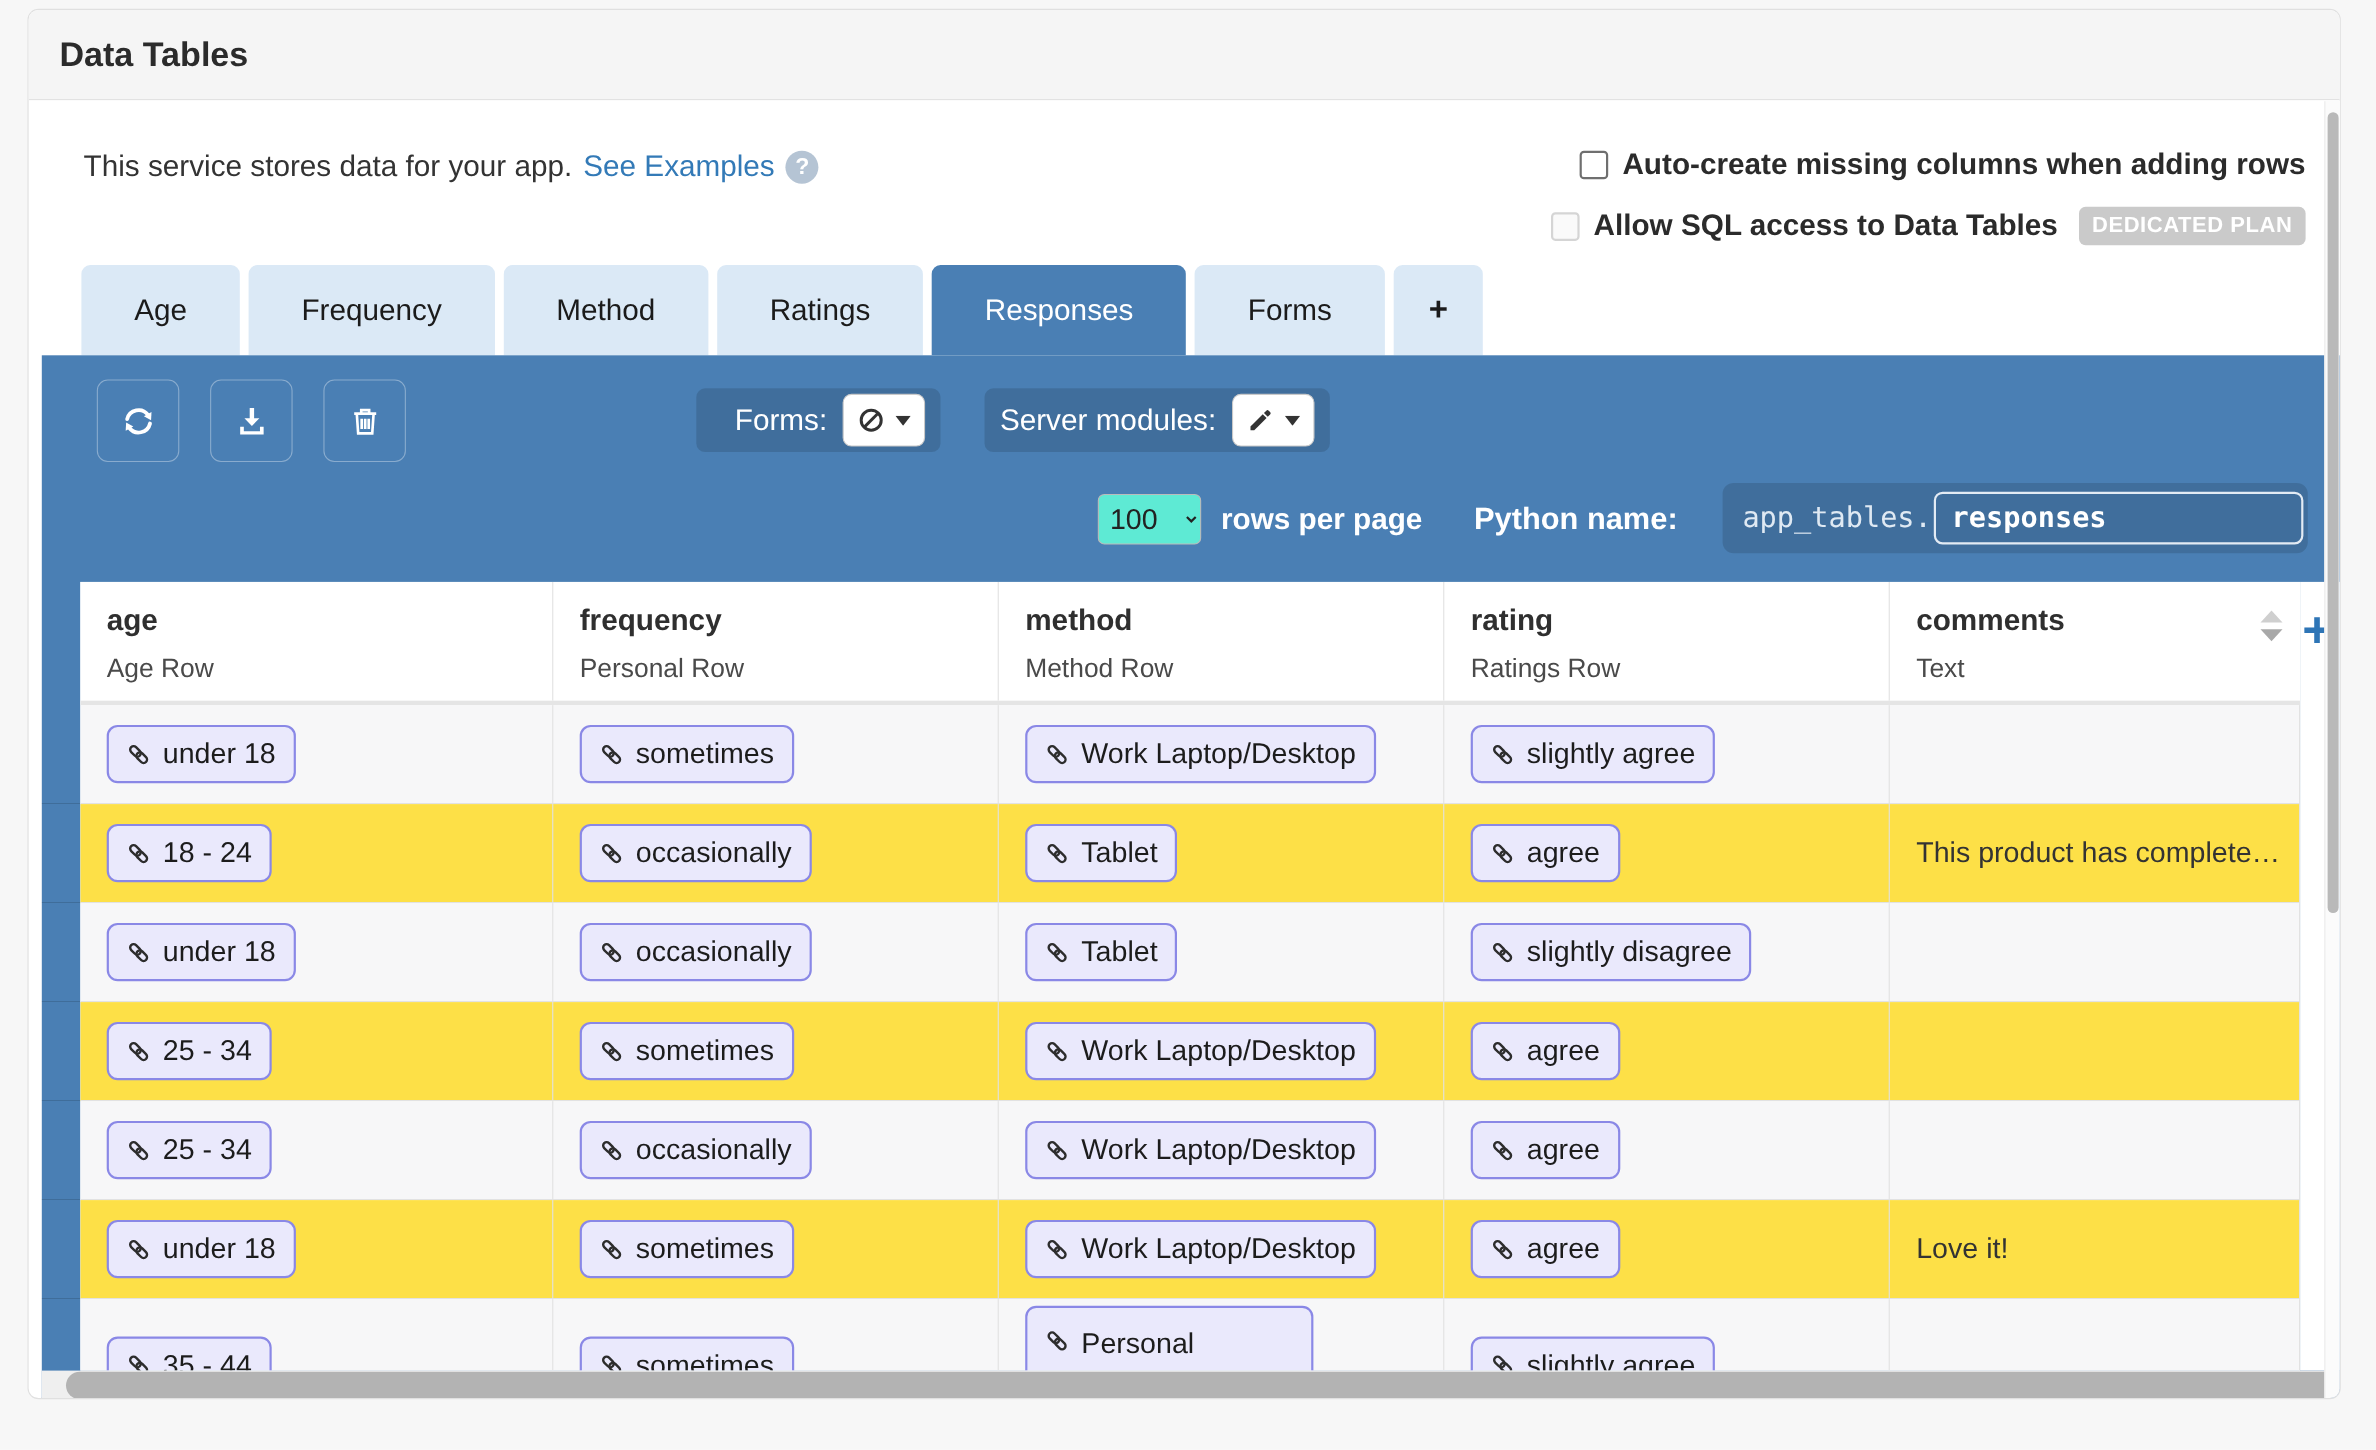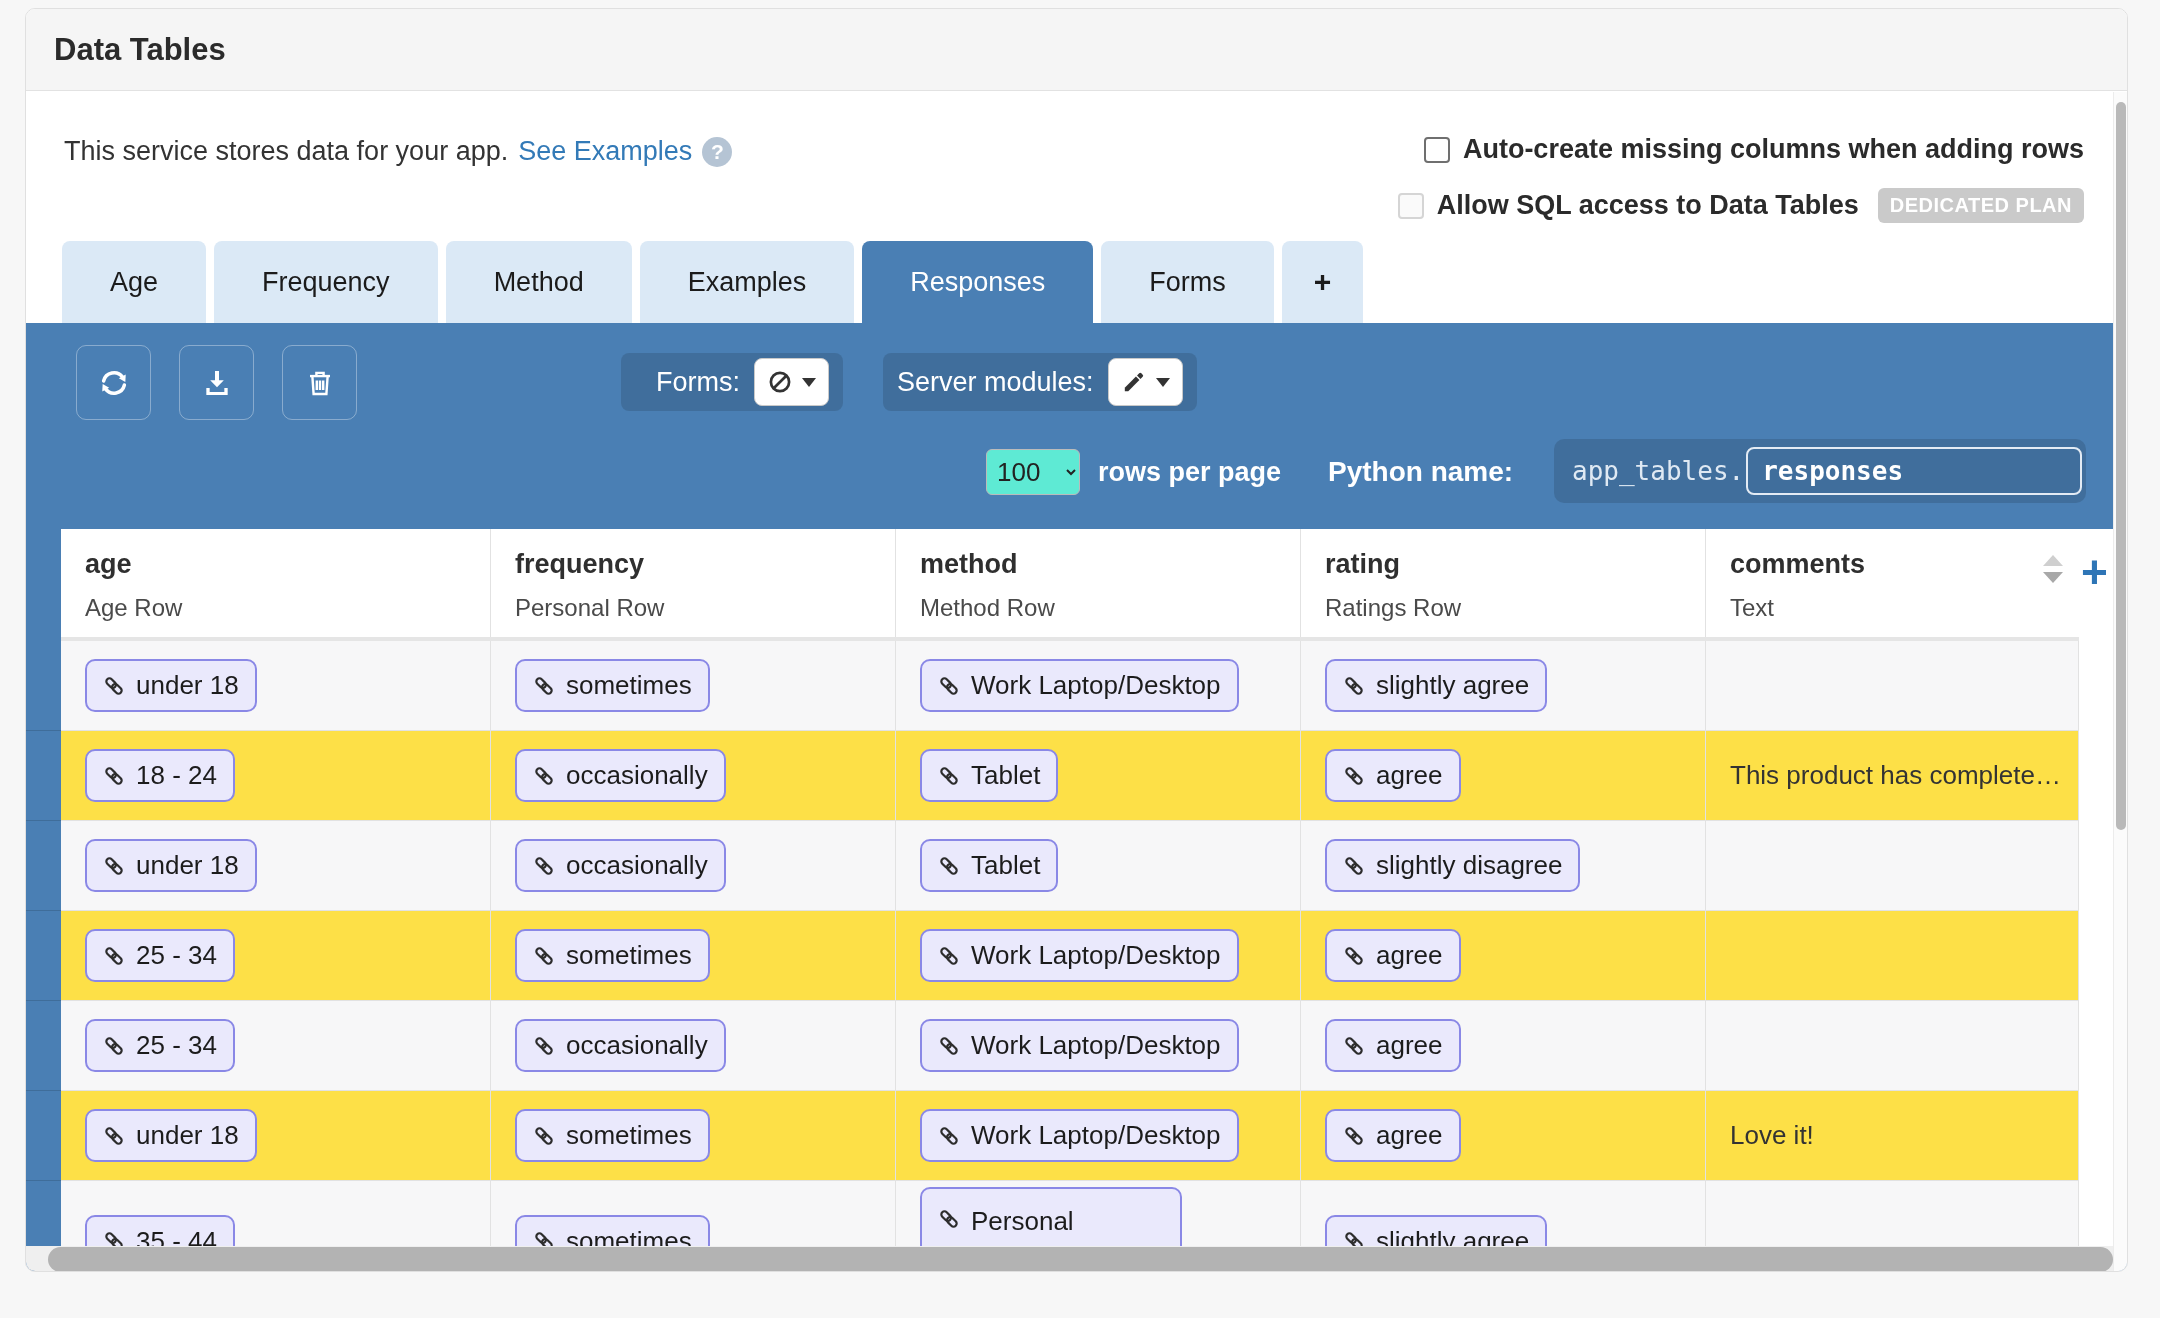--- a/index.html
+++ b/index.html
@@ -13,21 +13,21 @@
   
   .panel {
     position:absolute; left:25px; top:8px; width:2103px; height:1264px;
     background:#fff; border:1px solid #e0e0e0; border-radius:10px; overflow:hidden;
   }
   .panel-header {
     position:absolute; left:0; top:0; width:100%; height:82px;
     background:#f5f5f5; border-bottom:1px solid #e2e2e2;
   }
   .panel-title { font-size:31px; font-weight:bold; line-height:82px; padding-left:28px; color:#2b2b2b; }
-  .panel-body { position:absolute; left:0; top:83px; width:100%; height:1181px; background:#fff;text-decoration:underline; }
+  .panel-body { position:absolute; left:12px; top:83px; width:100%; height:1181px; background:#fff;text-decoration:underline; }
 
   
   .intro { position:absolute; left:38px; top:44px; font-size:27px; color:#333; display:flex; align-items:center; gap:10px; }
   .intro a { color:#337ab7; text-decoration:none; }
   .help-circle {
     width:30px; height:30px; border-radius:50%; background:#b5c4d4; color:#fff;
     font-size:21px; font-weight:bold; display:flex; align-items:center; justify-content:center;
   }
 
   
@@ -202,21 +202,21 @@
 
     <div class="opt-row r1">
       <span class="checkbox"></span>
       <span class="opt-label">Auto-create missing columns when adding rows</span>
     </div>
 
     <div class="tabs">
       <div class="tab">Age</div>
       <div class="tab">Frequency</div>
       <div class="tab">Method</div>
-      <div class="tab">Examples</div>
+      <div class="tab">Ratings</div>
       <div class="tab active">Responses</div>
       <div class="tab">Forms</div>
       <div class="tab add">+</div>
     </div>
 
     <div class="blue">
 
       <div class="tool-btn" style="left:50px">
         <svg>
             <use href="#ic-refresh"></use>

